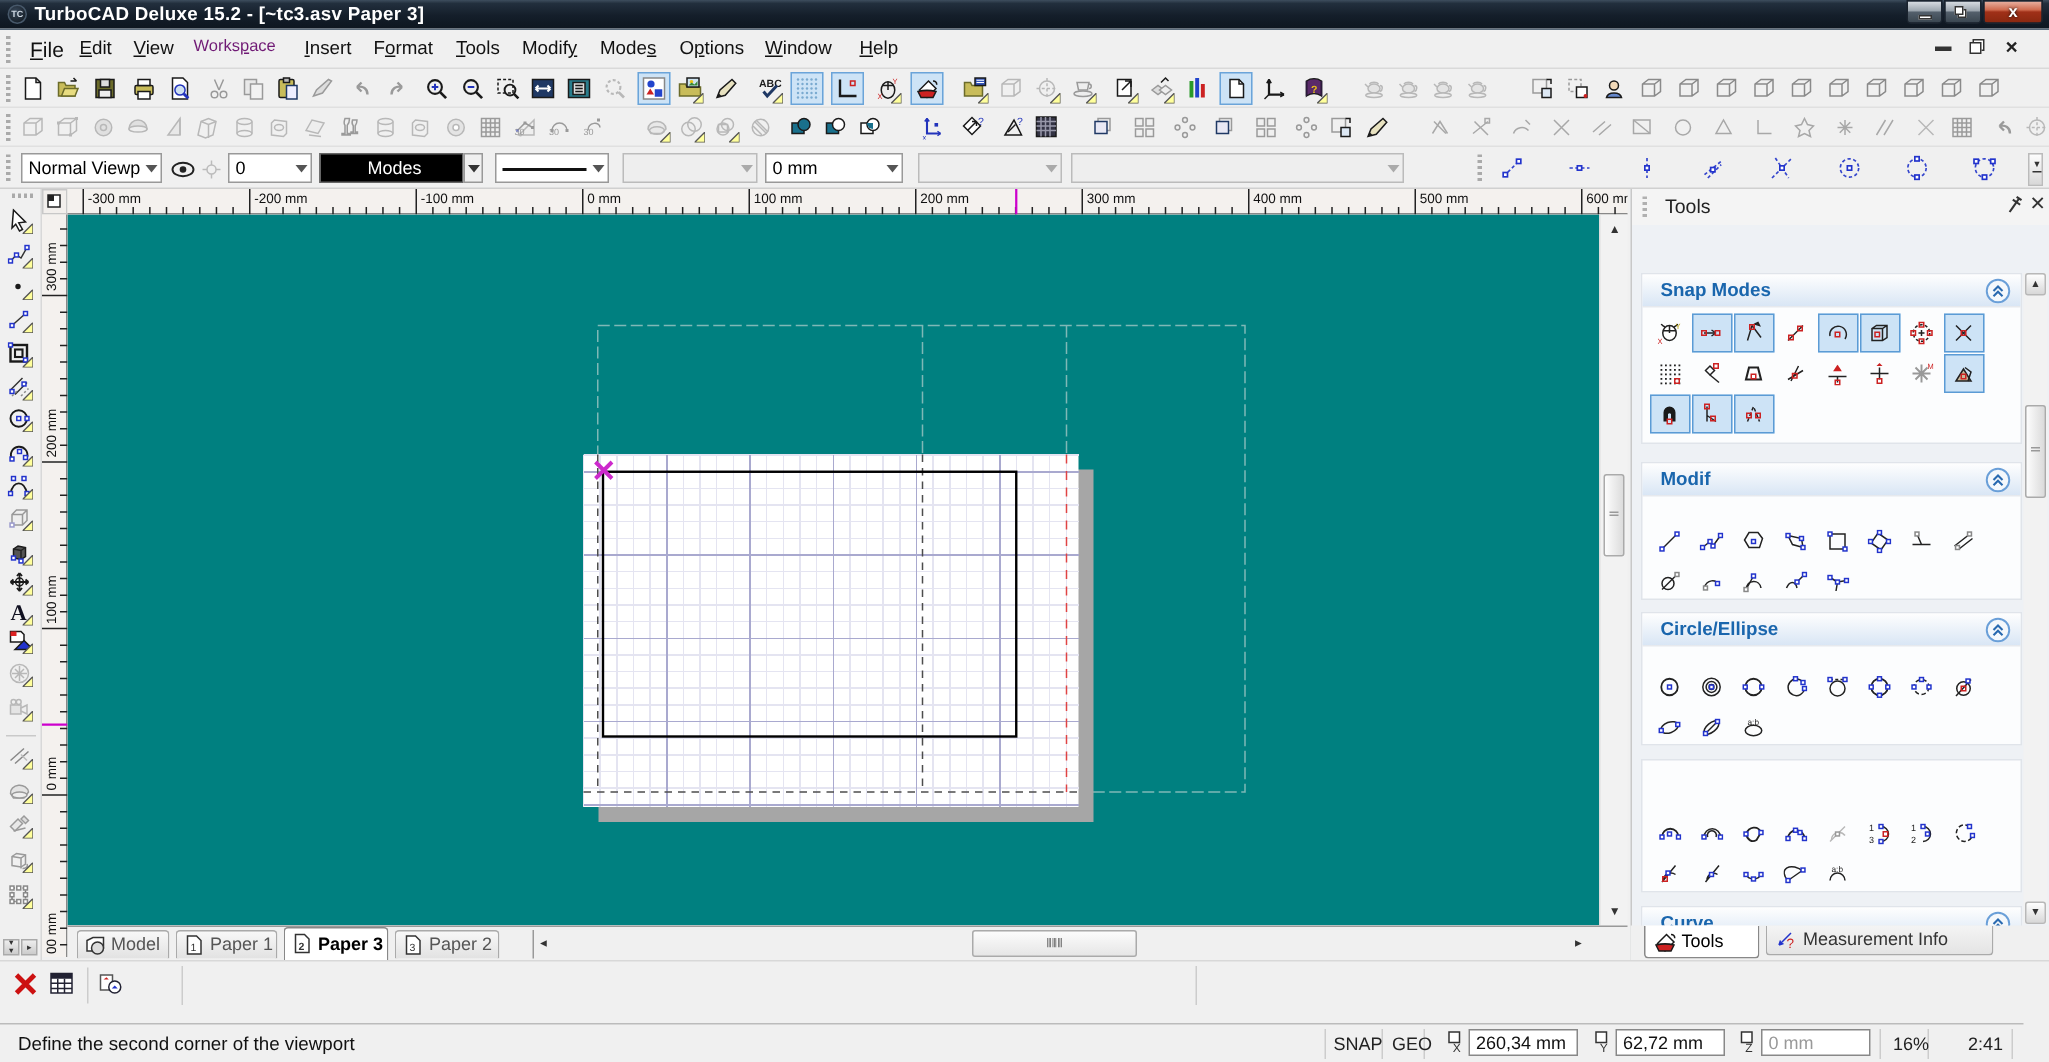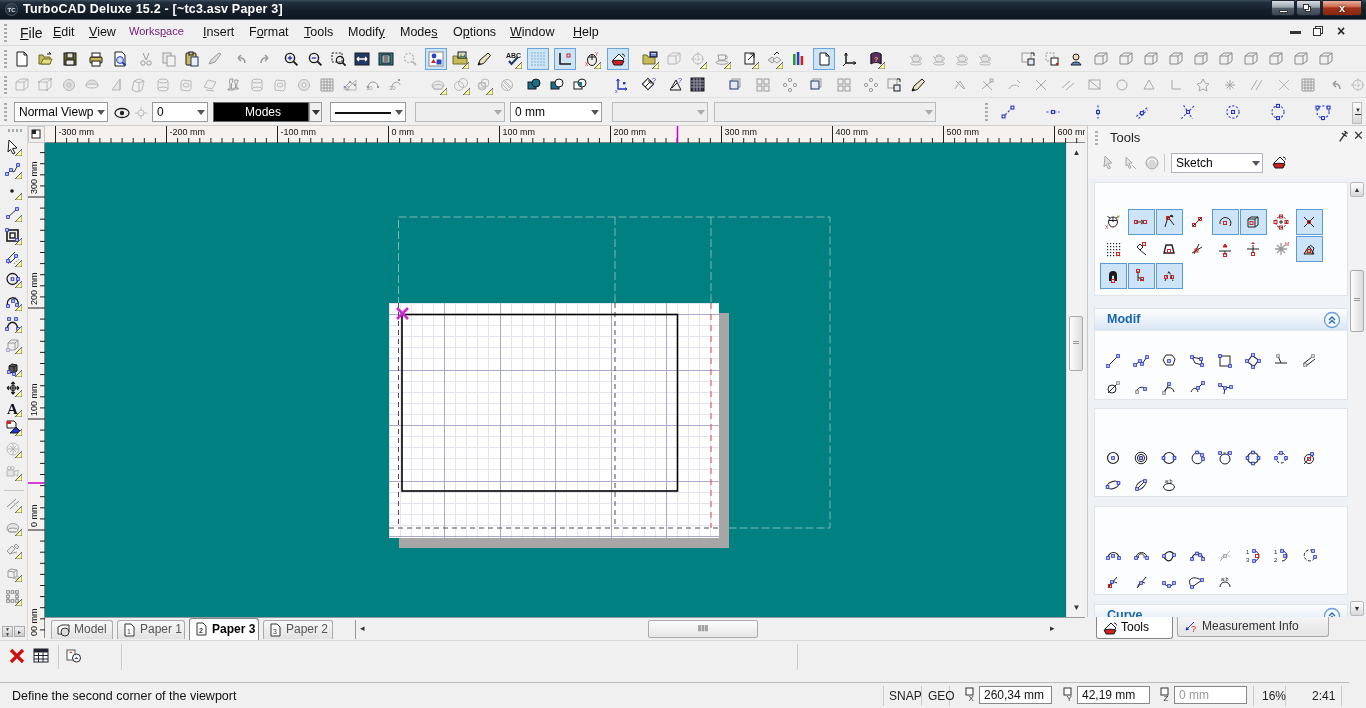--- a/index.html
+++ b/index.html
@@ -1396,48 +1396,30 @@
     <div class="abs" style="left:0;top:0;width:279px;height:24px;background:#f4f4f4">
       <div class="abs" style="left:7px;top:5px;width:3px;height:14px;background:repeating-linear-gradient(#b0b0b0 0,#b0b0b0 2px,transparent 2px,transparent 4px)"></div>
       <div class="abs" style="left:22px;top:4px;font-size:13px;color:#222">Tools</div>
       <div class="abs" style="left:250px;top:4px;width:12px;height:14px">
         <svg width="12" height="14" viewBox="0 0 12 14">
           <path d="M2 5h6M5 2v7M3 2h4M5 9v4" stroke="#333" stroke-width="1.4" fill="none" transform="rotate(35 6 7)"></path>
         </svg>
       </div>
       <div class="abs" style="left:265px;top:2px;font-size:13px;color:#333">✕</div>
     </div>
-    <div class="abs" style="left:0;top:24px;width:279px;height:28px;background:#f4f4f4">
-      <div class="abs" style="left:12px;top:5px;width:16px;height:16px">
-        <svg width="16" height="16" viewBox="0 0 16 16">
-          <path d="M5 1l7 7-4 .5 2.5 4.5-2 1-2.5-4.5L4 12z" fill="#ddd" stroke="#aaa"></path>
-        </svg>
-      </div>
-      <div class="abs" style="left:34px;top:5px;width:16px;height:16px">
-        <svg width="16" height="16" viewBox="0 0 16 16">
-          <path d="M4 2l6 6-3 .5 2 4-1.5 1-2-4L4 11z M10 10l4 4" fill="#e4e4e4" stroke="#aaa"></path>
-        </svg>
-      </div>
-      <div class="abs" style="left:56px;top:5px;width:16px;height:16px">
-        <svg width="16" height="16" viewBox="0 0 16 16">
-          <circle cx="8" cy="8" r="6" fill="#d8d8d8" stroke="#aaa"></circle>
-          <path d="M4 8a4 4 0 0 1 8 0" fill="none" stroke="#fff"></path>
-        </svg>
-      </div>
-      <div class="abs" style="left:76px;top:4px;width:1px;height:18px;background:#ccc"></div>
-      <div class="abs" style="left:83px;top:3px;width:92px;height:20px;background:#fff;border:1px solid #b0b5bd;font-size:12px;color:#000;line-height:18px;padding-left:4px;overflow:hidden">Sketch<div class="abs" style="right:2px;top:7px;width:0;height:0;border-left:4px solid transparent;border-right:4px solid transparent;border-top:5px solid #555"></div></div>
-      <div class="abs" style="left:183px;top:4px;width:18px;height:18px">
-        <svg width="16" height="16" viewBox="0 0 16 16">
-          <path d="M3 9l6-6 5 5-6 6z" fill="#fff" stroke="#1a1a1a"></path>
-          <path d="M2 10c4-1 8-1 12 0l-2 4H4z" fill="#cc2222" stroke="#1a1a1a"></path>
-          <path d="M12 3c1.5 0 2.5 1 2.5 2.5" stroke="#1a1a1a" fill="none"></path>
-        </svg>
-      </div>
-    </div>
     <div class="abs" style="left:6px;top:56px;width:254px;height:114px;background:#fcfdfe;border:1px solid #e0e4ea">
+      <div class="abs" style="left:0;top:0;width:252px;height:22px;background:linear-gradient(#fefefe,#d9e6f5);border-bottom:1px solid #e6e9ee">
+        <div class="abs" style="left:12px;top:3px;font-size:12.5px;font-weight:bold;color:#1a66ad">Snap Modes</div>
+        <div class="abs" style="left:228px;top:2px;width:18px;height:18px">
+          <svg width="18" height="18" viewBox="0 0 18 18">
+            <circle cx="9" cy="9" r="7.5" fill="#f4f8fc" stroke="#6a9fd8" stroke-width="1.3"></circle>
+            <path d="M6 9l3-3 3 3M6 12.5l3-3 3 3" fill="none" stroke="#2a6ab0" stroke-width="1.4"></path>
+          </svg>
+        </div>
+      </div>
       <div class="abs" style="left:10px;top:31px;width:16px;height:16px">
         <svg width="16" height="16" viewBox="0 0 16 16">
           <ellipse cx="8" cy="8" rx="4.5" ry="5" fill="#fff" stroke="#222"></ellipse>
           <path d="M8 3v5M4 6.5h8M5 4C3 3 3 3 2.5 2M11 4c2-1 2-1 2.5-2" stroke="#222" fill="none"></path>
           <text x="0" y="15" font-size="5" fill="#cc2222">X</text>
           <text x="12" y="5" font-size="5" fill="#b8a000">Y</text>
         </svg>
       </div>
       <div class="abs" style="left:33px;top:26px;width:27px;height:26px;background:#cde3f6;border:1.5px solid #5b9bd5"></div>
       <div class="abs" style="left:38px;top:31px;width:16px;height:16px">
@@ -1695,20 +1677,29 @@
       <div class="abs" style="left:122px;top:71px;width:16px;height:16px">
         <svg width="16" height="16" viewBox="0 0 16 16">
           <path d="M8 8L3 5M8 8l6-1M8 8l-1 6" stroke="#222" fill="none"></path>
           <rect x="6.7" y="6.7" width="2.6" height="2.6" fill="#fff" stroke="#2233cc" stroke-width="1"></rect>
           <rect x="1.7" y="3.7" width="2.6" height="2.6" fill="#fff" stroke="#2233cc" stroke-width="1"></rect>
           <rect x="12.7" y="5.7" width="2.6" height="2.6" fill="#fff" stroke="#2233cc" stroke-width="1"></rect>
         </svg>
       </div>
     </div>
     <div class="abs" style="left:6px;top:282px;width:254px;height:89px;background:#fcfdfe;border:1px solid #e0e4ea">
+      <div class="abs" style="left:0;top:0;width:252px;height:22px;background:linear-gradient(#fefefe,#d9e6f5);border-bottom:1px solid #e6e9ee">
+        <div class="abs" style="left:12px;top:3px;font-size:12.5px;font-weight:bold;color:#1a66ad">Circle/Ellipse</div>
+        <div class="abs" style="left:228px;top:2px;width:18px;height:18px">
+          <svg width="18" height="18" viewBox="0 0 18 18">
+            <circle cx="9" cy="9" r="7.5" fill="#f4f8fc" stroke="#6a9fd8" stroke-width="1.3"></circle>
+            <path d="M6 9l3-3 3 3M6 12.5l3-3 3 3" fill="none" stroke="#2a6ab0" stroke-width="1.4"></path>
+          </svg>
+        </div>
+      </div>
       <div class="abs" style="left:10px;top:41px;width:16px;height:16px">
         <svg width="16" height="16" viewBox="0 0 16 16">
           <circle cx="8" cy="8" r="5.5" fill="none" stroke="#222" stroke-width="1.2"></circle>
           <rect x="6.7" y="6.7" width="2.6" height="2.6" fill="#fff" stroke="#2233cc" stroke-width="1"></rect>
         </svg>
       </div>
       <div class="abs" style="left:38px;top:41px;width:16px;height:16px">
         <svg width="16" height="16" viewBox="0 0 16 16">
           <circle cx="8" cy="8" r="5.8" fill="none" stroke="#222"></circle>
           <circle cx="8" cy="8" r="3.6" fill="none" stroke="#222"></circle>
@@ -1993,21 +1984,21 @@
         <text x="3.5" y="14" font-size="8" fill="#333">X</text>
       </svg>
     </div>
     <div class="abs" style="left:979px;top:3px;width:73px;height:18px;background:#fff;border:1px solid #888;font-size:12px;color:#111;line-height:16px;padding-left:4px">260,34 mm</div>
     <div class="abs" style="left:1063px;top:4px;width:11px;height:14px">
       <svg width="11" height="15">
         <rect x="1" y="1" width="7" height="7" fill="#fff" stroke="#333"></rect>
         <text x="3.5" y="14" font-size="8" fill="#333">Y</text>
       </svg>
     </div>
-    <div class="abs" style="left:1077px;top:3px;width:73px;height:18px;background:#fff;border:1px solid #888;font-size:12px;color:#111;line-height:16px;padding-left:4px">42,19 mm</div>
+    <div class="abs" style="left:1077px;top:3px;width:73px;height:18px;background:#fff;border:1px solid #888;font-size:12px;color:#111;line-height:16px;padding-left:4px">62,72 mm</div>
     <div class="abs" style="left:1160px;top:4px;width:11px;height:14px">
       <svg width="11" height="15">
         <rect x="1" y="1" width="7" height="7" fill="#fff" stroke="#333"></rect>
         <text x="3.5" y="14" font-size="8" fill="#333">Z</text>
       </svg>
     </div>
     <div class="abs" style="left:1174px;top:3px;width:73px;height:18px;background:#fff;border:1px solid #888;font-size:12px;color:#999;line-height:16px;padding-left:4px">0 mm</div>
     <div class="abs" style="left:1262px;top:6px;font-size:12px;color:#222">16%</div>
     <div class="abs" style="left:1312px;top:6px;font-size:12px;color:#222">2:41</div>
   </div>

